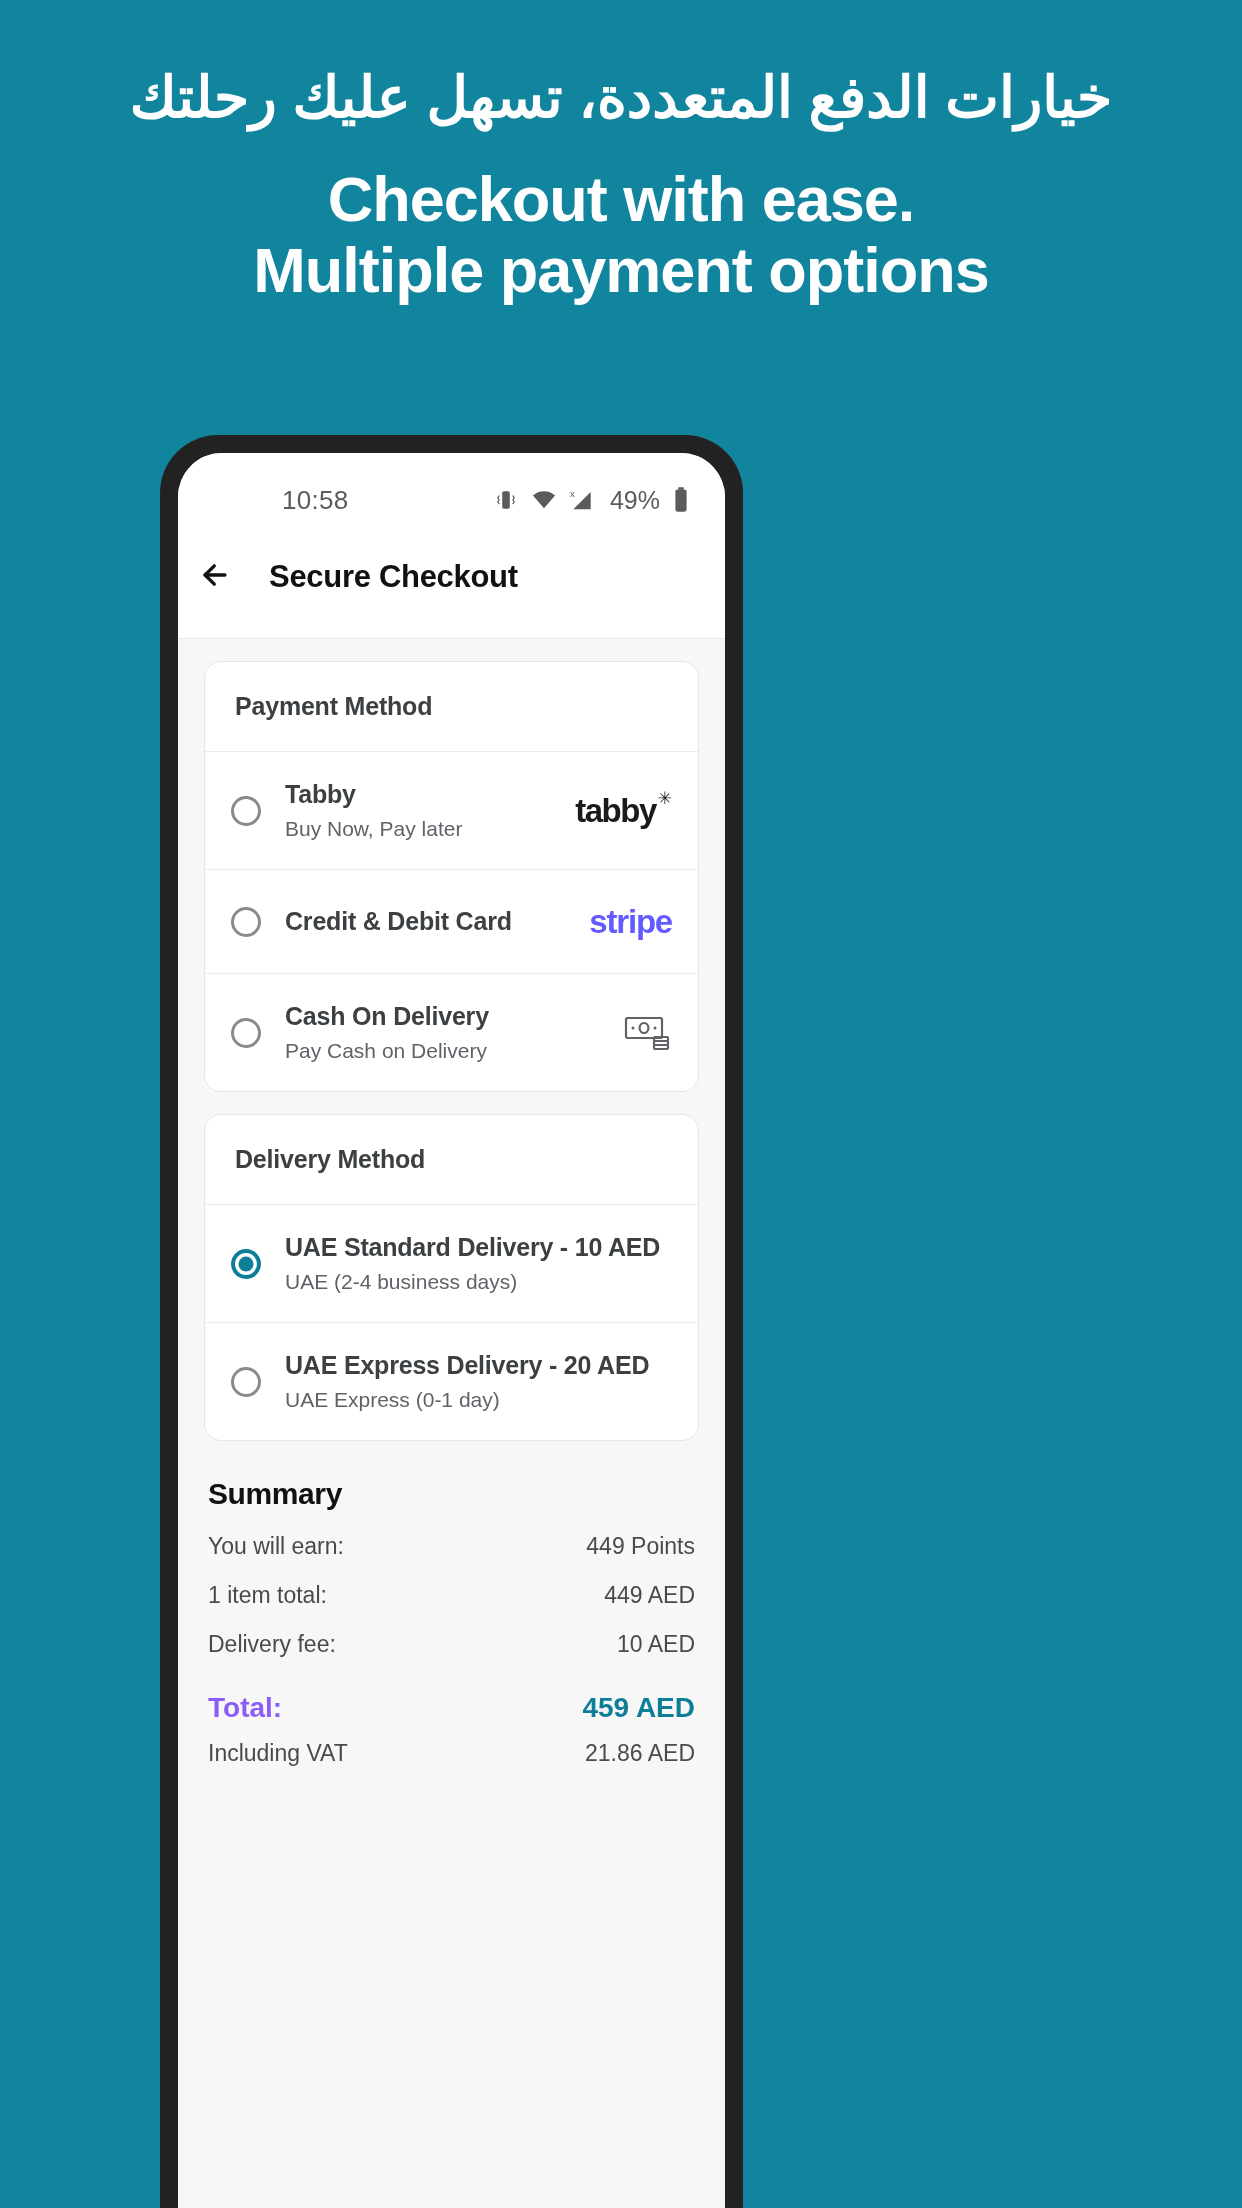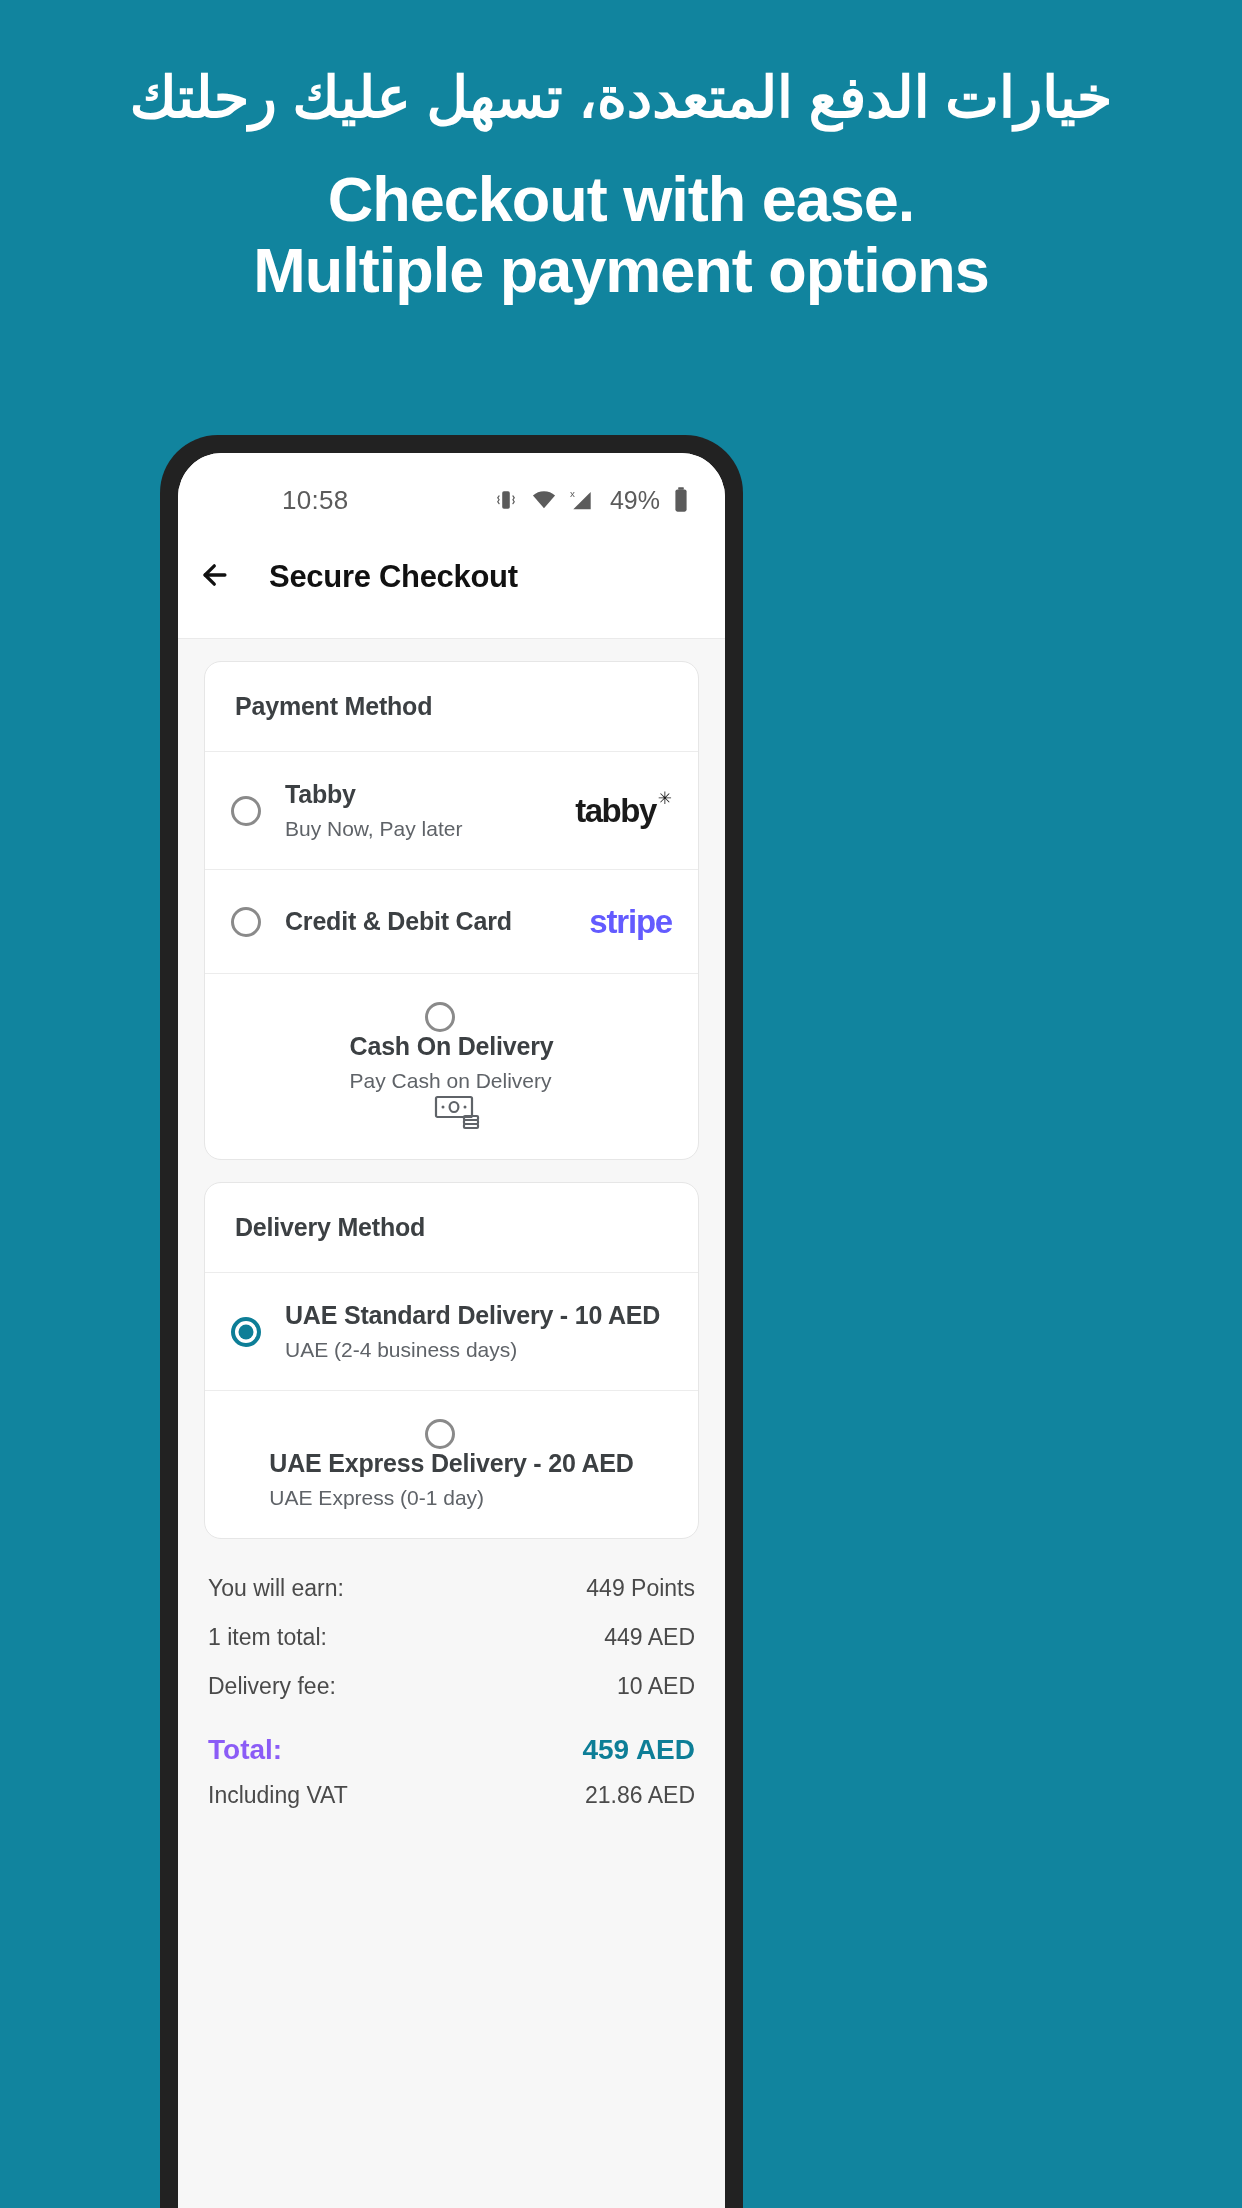--- a/index.html
+++ b/index.html
@@ -138,21 +138,21 @@
     letter-spacing:-0.2px;
   }
   .opt-row {
     display:flex;
     align-items:center;
     padding:28px 26px;
     border-bottom:1px solid #ececec;
     min-height:104px;
     cursor:pointer;
   }
-  .opt-row:last-child { border-bottom:none;flex-direction:column; }
+  .opt-row:last-child { border-bottom:none; }
 
   .radio {
     width:30px; height:30px;
     border-radius:50%;
     border:3px solid #8a8a8a;
     flex:0 0 auto;
     margin-right:24px;
     position:relative;
   }
   .radio.on {
@@ -355,20 +355,21 @@
         <div class="opt-row">
           <div class="radio"></div>
           <div class="opt-text">
             <div class="opt-title">UAE Express Delivery - 20 AED</div>
             <div class="opt-sub">UAE Express (0-1 day)</div>
           </div>
         </div>
       </div>
 
       <div class="summary">
+        <div class="summary-title">Summary</div>
 
         <div class="sum-row">
           <span class="sum-label">You will earn:</span>
           <span class="sum-value">449 Points</span>
         </div>
         <div class="sum-row">
           <span class="sum-label">1 item total:</span>
           <span class="sum-value">449 AED</span>
         </div>
         <div class="sum-row">

